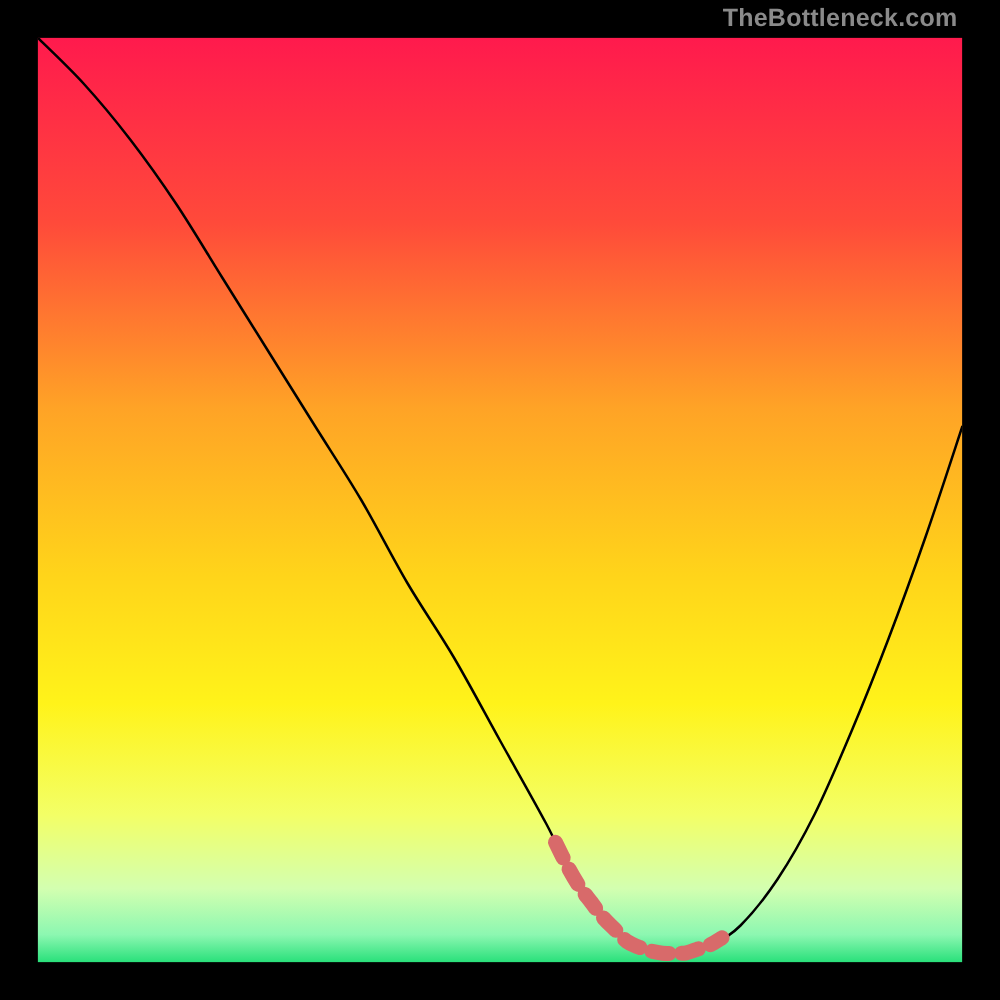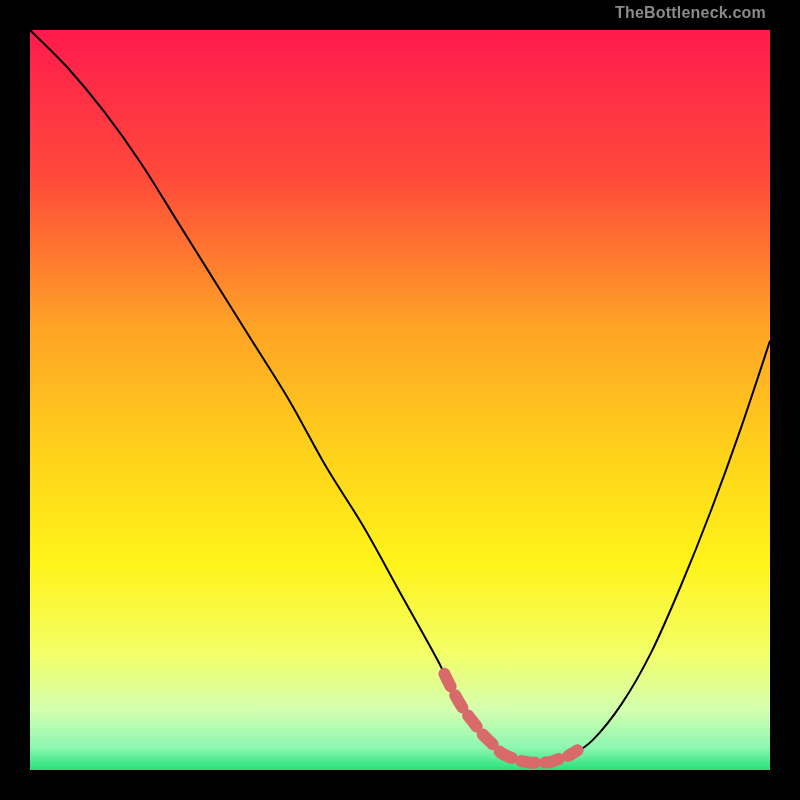--- a/index.html
+++ b/index.html
@@ -31,21 +31,21 @@
     position: absolute;
     left: 0;
     top: 0;
     width: 100%;
     height: 100%;
   }
   .watermark {
     position: absolute;
     top: 4px;
     right: 34px;
-    font-size: 16px;
+    font-size: 20px;
     font-weight: 600;
     color: #8a8a8a;
     letter-spacing: 0.2px;
   }
   svg.curve {
     position: absolute;
     left: 0;
     top: 0;
     width: 100%;
     height: 100%;

